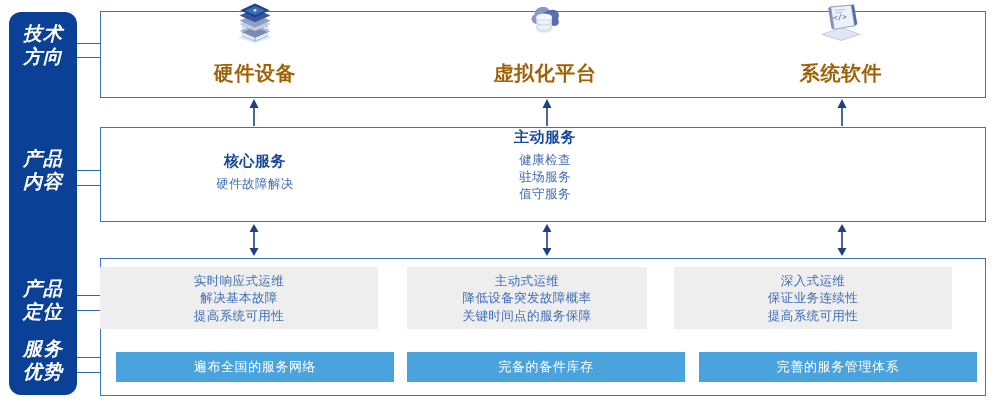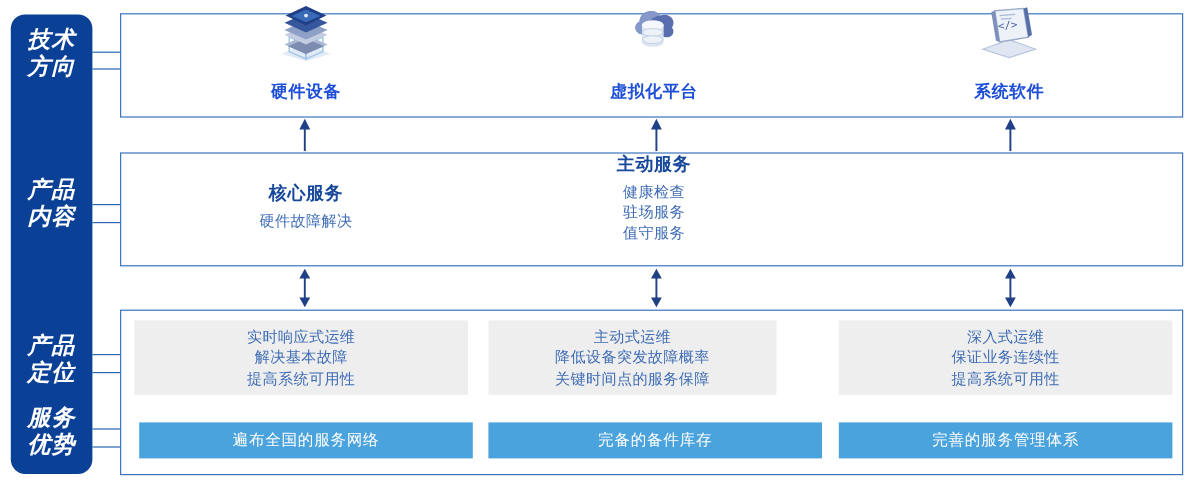--- a/index.html
+++ b/index.html
@@ -42,21 +42,21 @@
   
   .tech-col{
     position:absolute;top:0;height:87px;width:200px;
     display:flex;flex-direction:column;align-items:center;justify-content:center;
   }
   #tc-0{left:155px;}
   #tc-1{left:445px;}
   #tc-2{left:741px;}
   .tech-icon{width:56px;height:50px;display:block;}
   .tech-title{
-    margin-top:17px;color:#1d4ed8;font-size:14px;font-weight:bold;
+    margin-top:17px;color:#a16207;font-size:20px;font-weight:bold;
     letter-spacing:.6px;
   }
 
   
   .arrow{position:absolute;}
 
   
   .content-col{
     position:absolute;top:0;height:75px;width:260px;
     display:flex;flex-direction:column;align-items:center;justify-content:center;
@@ -75,23 +75,23 @@
   
   #cc-0{justify-content:center;padding-top:14px;box-sizing:border-box;}
 
   
   .gray-card{
     position:absolute;top:267px;height:62px;
     background:#eeeeee;
     display:flex;flex-direction:column;align-items:center;justify-content:center;
     text-align:center;
   }
-  #gc-0{left:112px;width:278px;}
+  #gc-0{left:100px;width:278px;}
   #gc-1{left:407px;width:240px;}
-  #gc-2{left:699px;width:278px;}
+  #gc-2{left:674px;width:278px;}
   .gray-line{color:#3f6db5;font-size:12.6px;line-height:17.5px;letter-spacing:.3px;}
 
   .blue-bar{
     position:absolute;top:352px;height:30px;
     background:#4ba3dd;
     display:flex;align-items:center;justify-content:center;
     color:#ffffff;font-size:13px;letter-spacing:.6px;
   }
   #bb-0{left:116px;width:278px;}
   #bb-1{left:407px;width:278px;}

